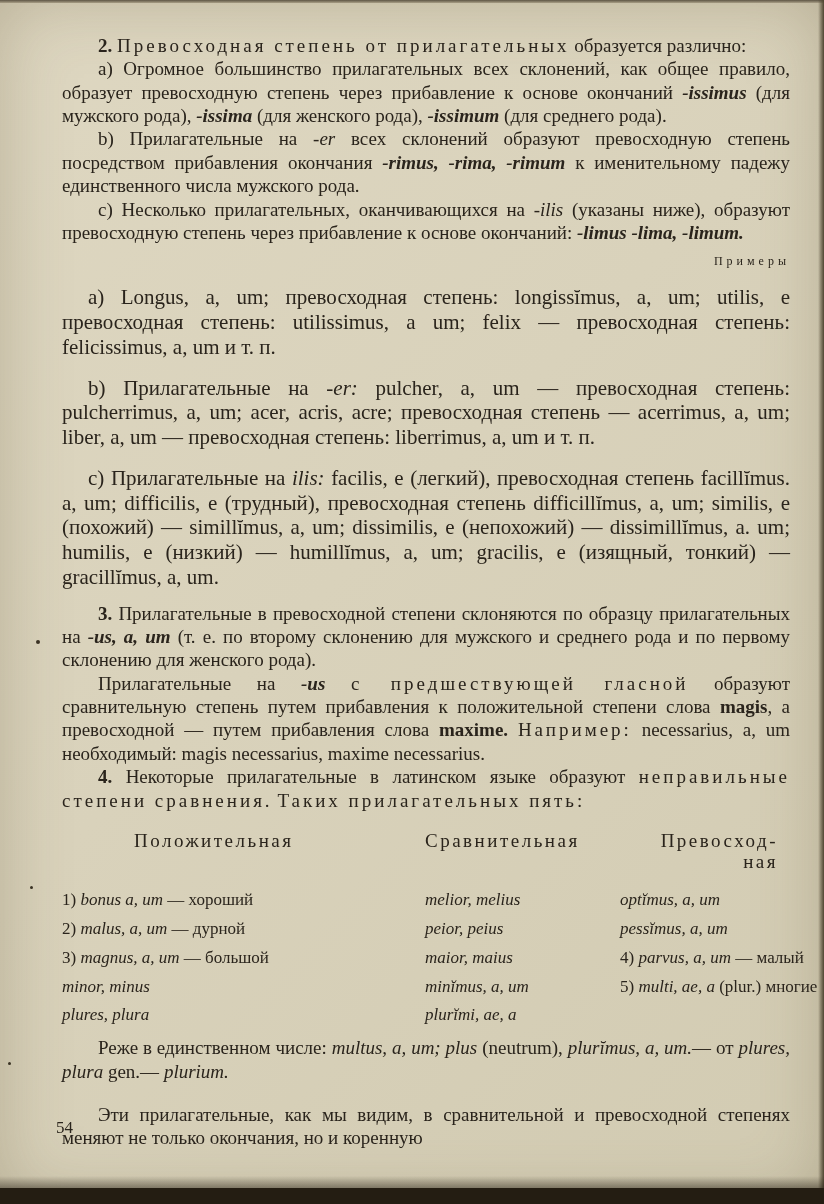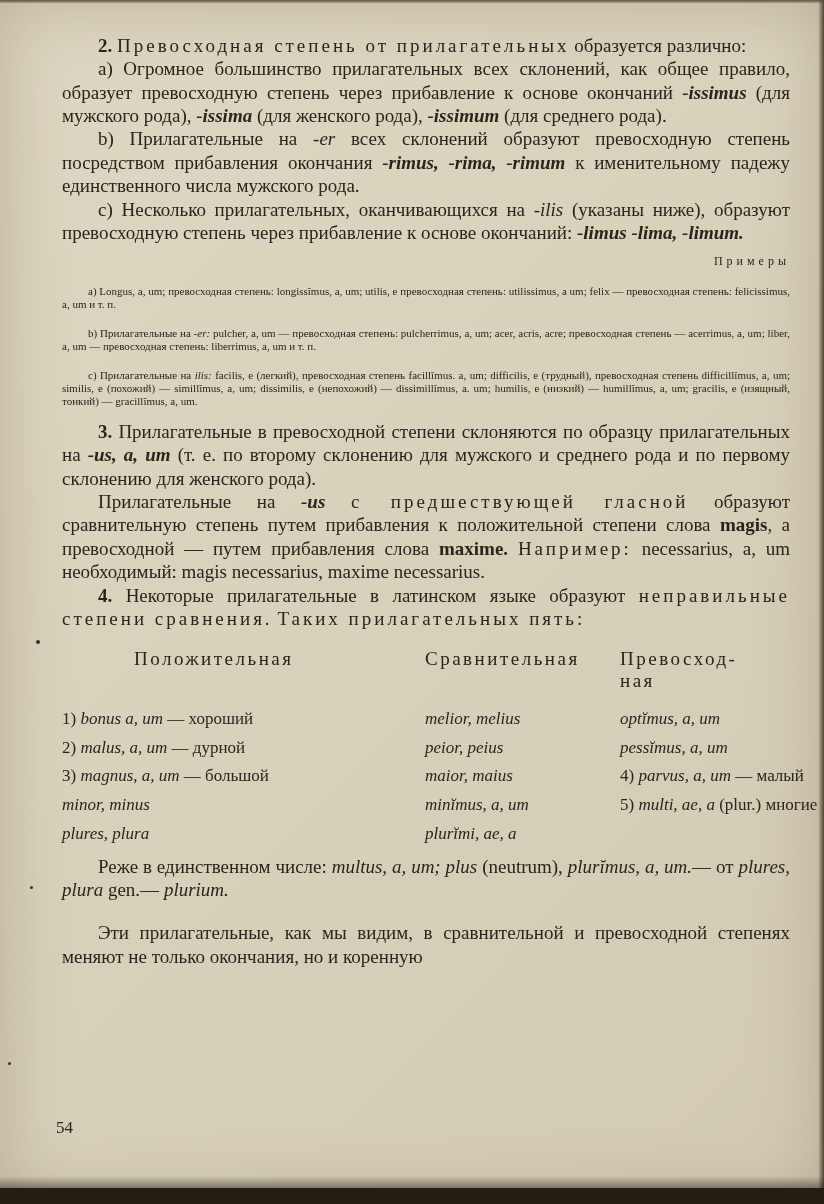--- a/index.html
+++ b/index.html
@@ -53,41 +53,41 @@
   .b         { font-weight: bold; }
   .bi        { font-weight: bold; font-style: italic; }
 
   .ex-title {
     margin: 10px 0 6px;
     text-align: right;
     font-size: 12px;
     letter-spacing: 4px;
   }
   .examples p {
-    font-size: 11px;
+    font-size: 21px;
     line-height: 1.18;
     text-indent: 26px;
     margin-top: 16px;
   }
 
   .tbl {
     margin: 18px 0 10px;
     display: grid;
     grid-template-columns: 363px 195px 1fr;
     row-gap: 7px;
     align-items: start;
   }
   .tbl-h {
     font-size: 19px;
     letter-spacing: 2.5px;
     line-height: 1.12;
     margin-bottom: 10px;
   }
   .h-pos { padding-left: 72px; }
-  .h-sup { text-align: left; width: 158px; }
+  .h-sup { text-align: right; width: 158px; }
   .cell  { font-size: 17px; line-height: 1.28; white-space: nowrap; }
 
   .note  { margin-top: 8px; }
   .final { margin-top: 20px; }
 
   .page-number {
     position: absolute;
     left: 56px; top: 1118px;
     font-size: 17px;
     text-align: right;

